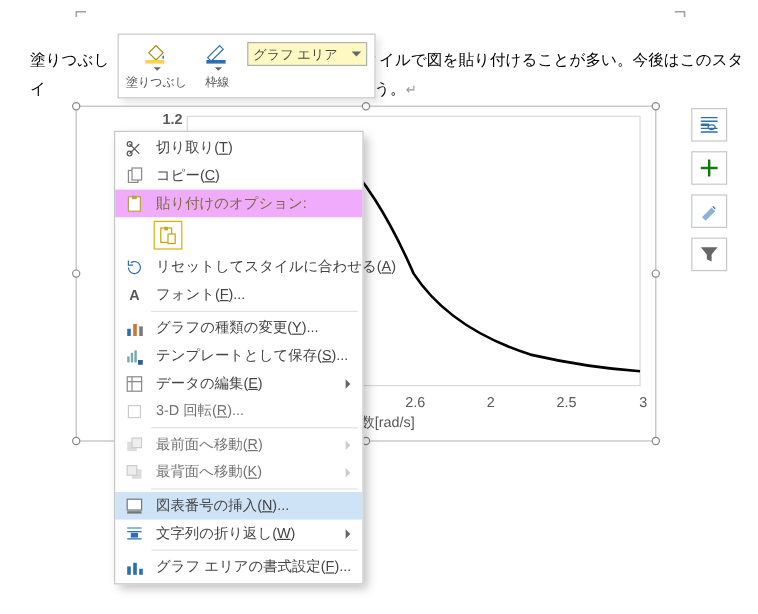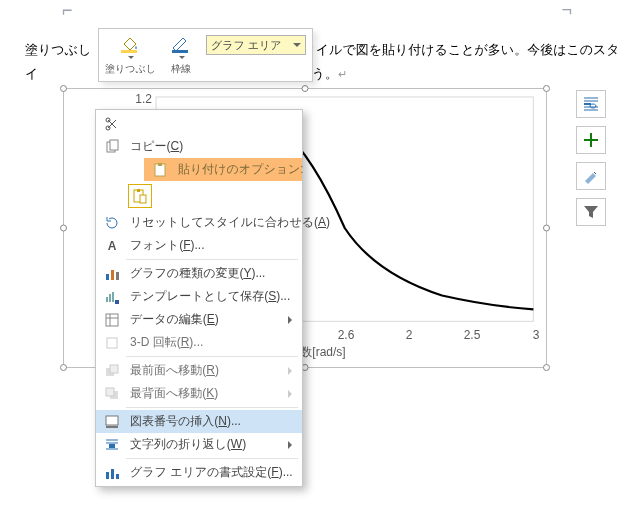--- a/index.html
+++ b/index.html
@@ -67,21 +67,21 @@
     position:absolute; left:95px; top:109px; width:208px;
     background:#fff; border:1px solid #c6c6c6;
     box-shadow: 4px 4px 8px rgba(0,0,0,0.25);
     padding:2px 0;
   }
   .ctx-item {
     display:flex; align-items:center; height:23px;
     padding:0 10px 0 6px; gap:8px; color:#444;
   }
   .ctx-item.hover { background:#cfe3f6; }
-  .ctx-item.section { background:#fdba74; color:#7a6a3a;margin-left:48px; }
+  .ctx-item.section { background:#f0abfc; color:#7a6a3a; }
   .ctx-item.disabled { color:#737373; }
   .ctx-ic { width:20px; height:18px; display:flex; align-items:center; justify-content:center; flex:0 0 20px; }
   .ctx-label { flex:1; font-size:12px; white-space:nowrap; }
   .ctx-sub { width:0;height:0;border-top:4px solid transparent;border-bottom:4px solid transparent;border-left:4px solid #666; }
   .ctx-item.disabled .ctx-sub { border-left-color:#ccc; }
   .ctx-sep { height:1px; background:#e2e2e2; margin:2px 4px 2px 30px; }
   .u { text-decoration: underline; }
   .paste-option-row { padding-left:32px; height:30px; display:flex; align-items:center;}
   .paste-chip { width:24px;height:24px; border:1px solid #dcae00; background:#fff; display:flex; align-items:center; justify-content:center;}
 </style>
@@ -99,21 +99,21 @@
     <span style="display:inline-block;width:200px;"></span>
     <span>を心がけよう。</span><span class="return-mark">↵</span>
   </div>
 
   <div class="chart-obj">
     <svg class="plot-svg" viewBox="0 0 484 280">
       <rect x="92" y="8" width="380" height="226" fill="none" stroke="#d9d9d9"></rect>
 
       <path d="M 216 36  C 240 60, 260 90, 282 140  C 305 175, 340 195, 380 208 C 415 216, 445 220, 472 222" fill="none" stroke="#000" stroke-width="2.2"></path>
     </svg>
-    <span class="y-tick" style="top:10px;">1.2</span>
+    <span class="y-tick" style="top:10px;font-weight:bold;">1.2</span>
     <span class="x-tick" style="left:282px;">2.6</span>
     <span class="x-tick" style="left:345px;">2</span>
     <span class="x-tick" style="left:408px;">2.5</span>
     <span class="x-tick" style="left:472px;">3</span>
     <div class="x-label">角周波数[rad/s]</div>
     <div class="chart-handle ch-n"></div>
     <div class="chart-handle ch-s"></div>
     <div class="chart-handle ch-e"></div>
     <div class="chart-handle ch-w"></div>
     <div class="chart-handle ch-ne"></div>
@@ -180,20 +180,21 @@
 
   <div class="ctx-menu">
     <div class="ctx-item">
       <span class="ctx-ic">
           <svg width="16" height="16" viewBox="0 0 16 16">
             <path d="M4 4l8 8M12 4l-8 8" stroke="#555"></path>
             <circle cx="4" cy="12" r="2" fill="none" stroke="#555"></circle>
             <circle cx="4" cy="4" r="2" fill="none" stroke="#555"></circle>
           </svg>
         </span>
+      <span class="ctx-label"><span>切り取り(</span><span class="u">T</span><span>)</span></span>
     </div>
     <div class="ctx-item">
       <span class="ctx-ic">
           <svg width="16" height="16" viewBox="0 0 16 16">
             <rect x="3" y="3" width="8" height="10" fill="#fff" stroke="#888"></rect>
             <rect x="6" y="1" width="8" height="10" fill="#fff" stroke="#888"></rect>
           </svg>
         </span>
       <span class="ctx-label"><span>コピー(</span><span class="u">C</span><span>)</span></span>
     </div>

